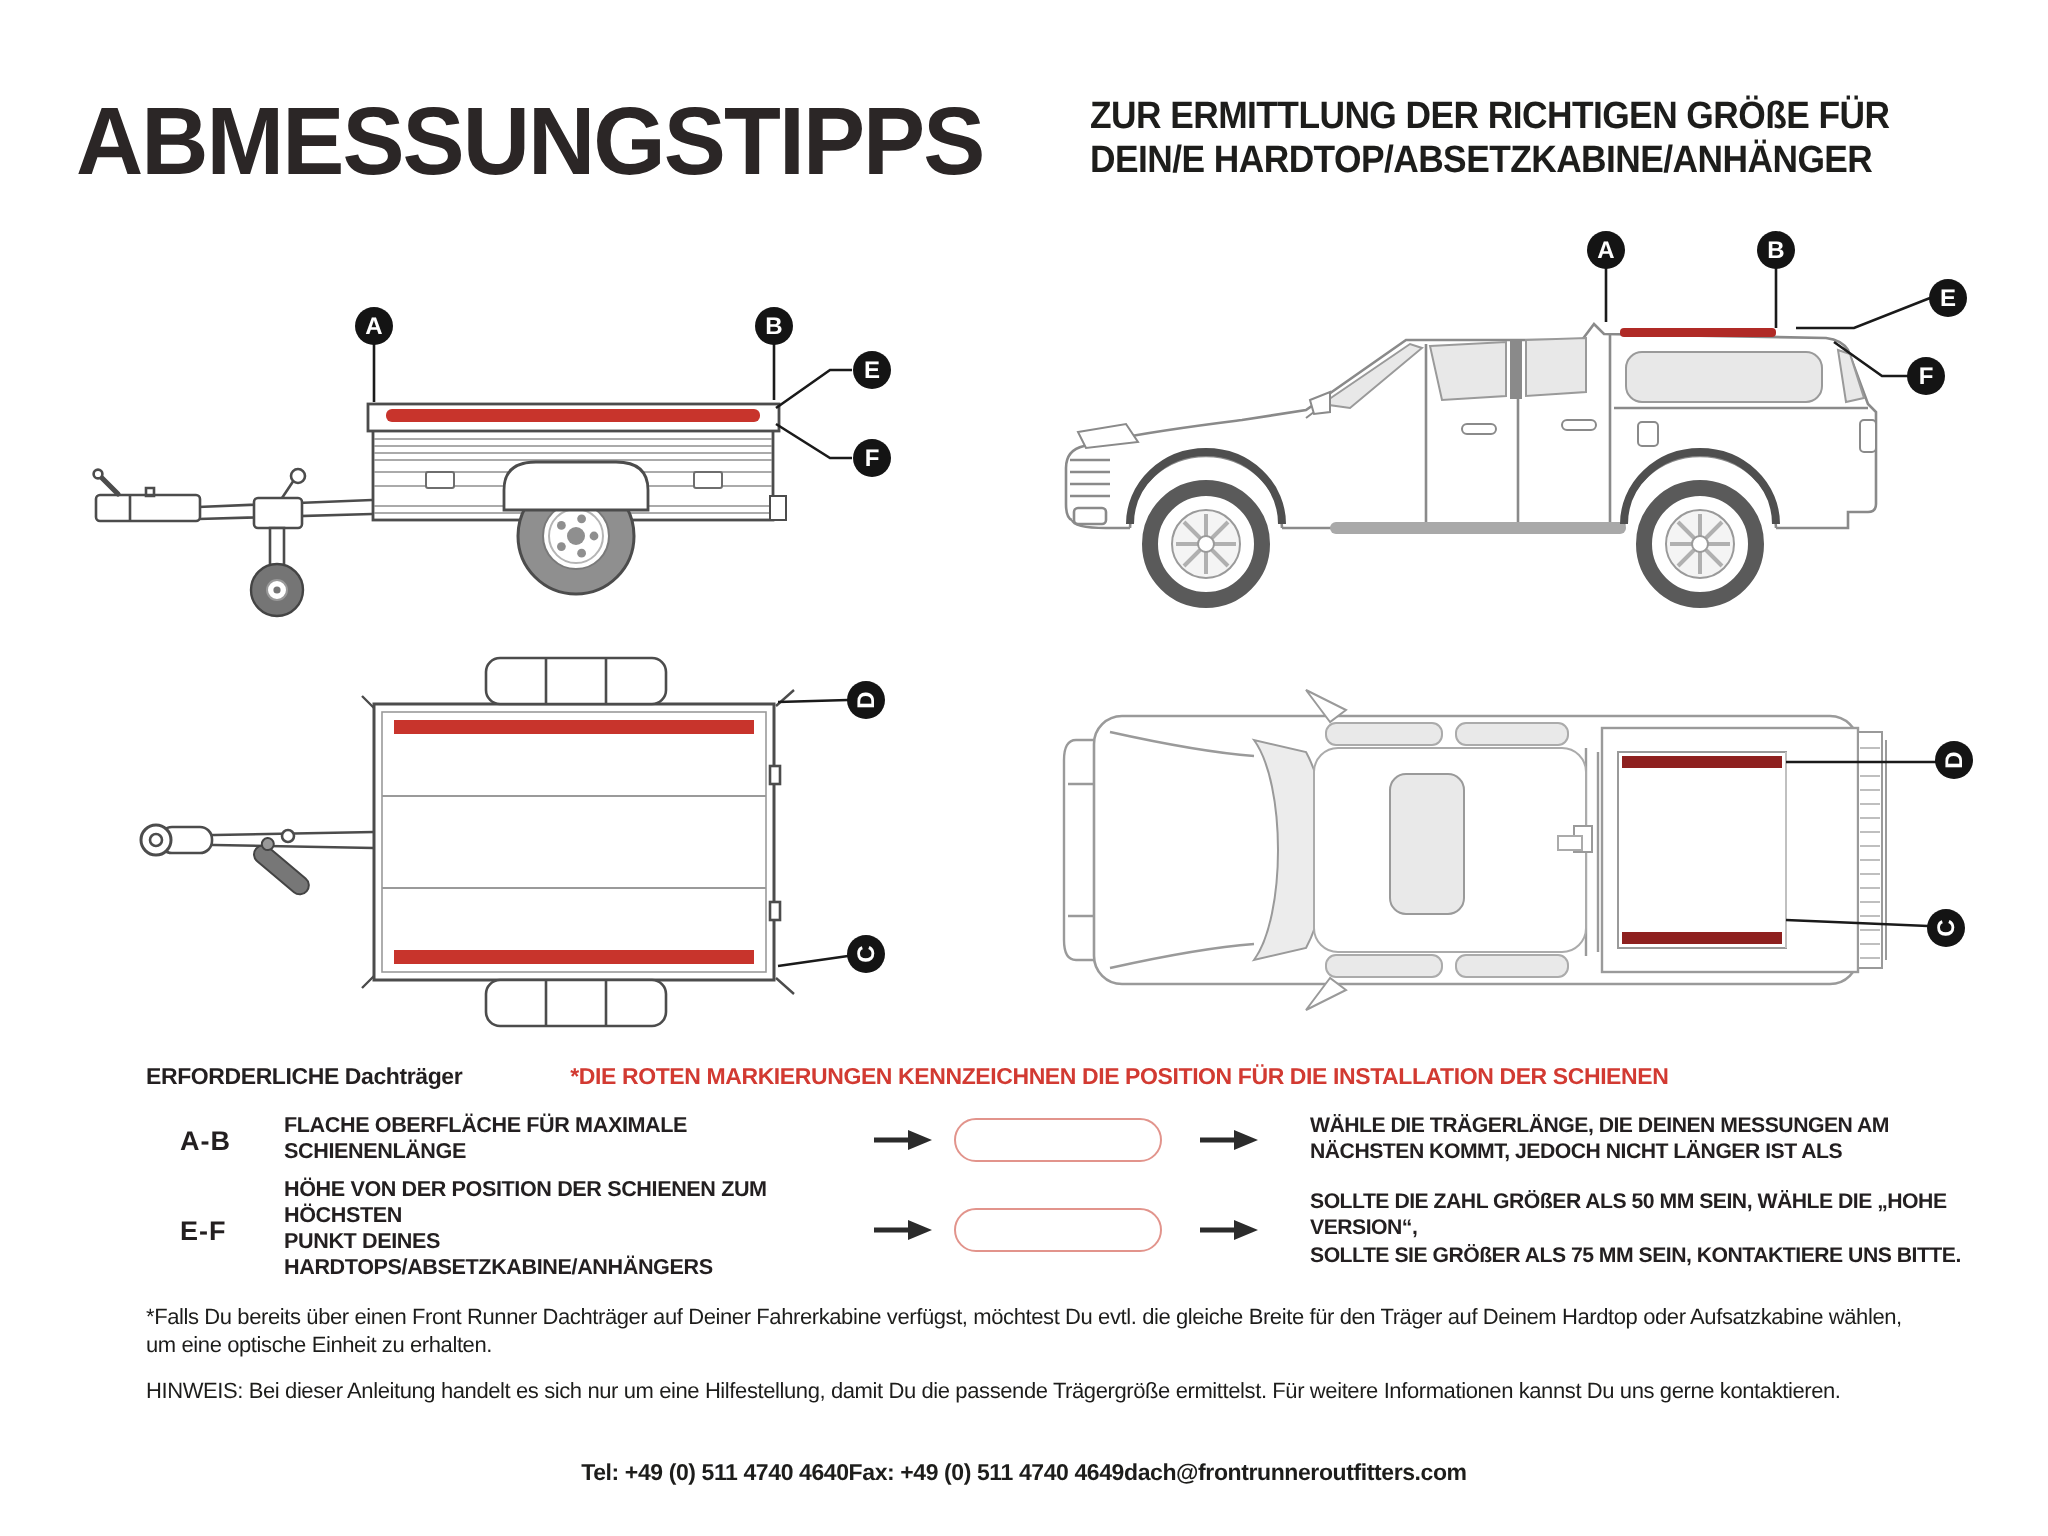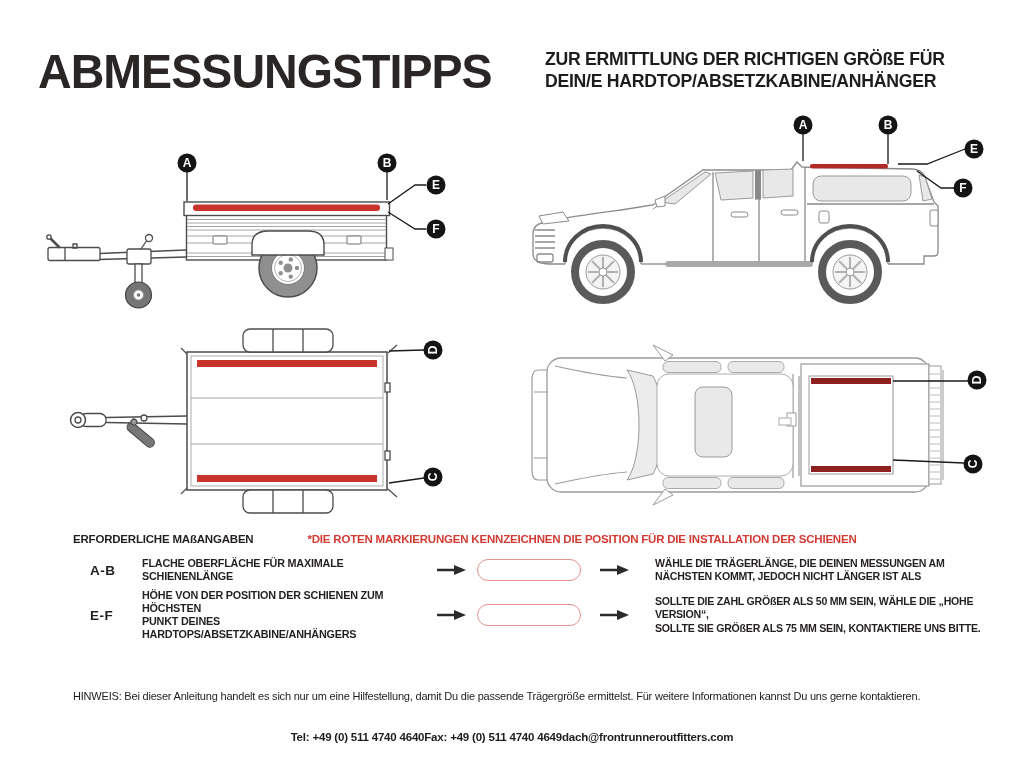--- a/index.html
+++ b/index.html
@@ -275,21 +275,21 @@
         <circle cx="452" cy="50" r="9.5" fill="#141414"></circle>
       <text class="mletter" x="452" y="50" dy="4.2" transform="rotate(-90 452 50)">D</text>
       </g>
     <g>
         <circle cx="448" cy="134" r="9.5" fill="#141414"></circle>
       <text class="mletter" x="448" y="134" dy="4.2" transform="rotate(-90 448 134)">C</text>
       </g>
   </svg>
 
   <div class="abs meas-head">
-    <span class="black">ERFORDERLICHE MAßANGABEN</span>
+    <span class="black">ERFORDERLICHE Dachträger</span>
     <span class="red">*DIE ROTEN MARKIERUNGEN KENNZEICHNEN DIE POSITION FÜR DIE INSTALLATION DER SCHIENEN</span>
   </div>
 
   <div class="abs rows">
 
     <div class="mrow">
       <div class="code">A-B</div>
       <div class="label ws-pre">FLACHE OBERFLÄCHE FÜR MAXIMALE SCHIENENLÄNGE</div>
       <div class="arrow-cell">
           <svg width="30" height="10" viewBox="0 0 30 10">
@@ -320,20 +320,22 @@
       <div class="arrow-cell" style="justify-content:center;">
           <svg width="30" height="10" viewBox="0 0 30 10">
             <path d="M0 3.8 H18 V6.2 H0 Z M17 0 L29 5 L17 10 Z" fill="#2b2b2b"></path>
           </svg>
         </div>
       <div class="result ws-pre">SOLLTE DIE ZAHL GRÖßER ALS 50 MM SEIN, WÄHLE DIE „HOHE VERSION“,
 SOLLTE SIE GRÖßER ALS 75 MM SEIN, KONTAKTIERE UNS BITTE.</div>
     </div>
   </div>
 
+  <div class="abs footnote1 ws-pre">*Falls Du bereits über einen Front Runner Dachträger auf Deiner Fahrerkabine verfügst, möchtest Du evtl. die gleiche Breite für den Träger auf Deinem Hardtop oder Aufsatzkabine wählen,
+um eine optische Einheit zu erhalten.</div>
   <div class="abs hinweis">HINWEIS: Bei dieser Anleitung handelt es sich nur um eine Hilfestellung, damit Du die passende Trägergröße ermittelst. Für weitere Informationen kannst Du uns gerne kontaktieren.</div>
 
   <div class="abs contact">
     <span>Tel: +49 (0) 511 4740 4640</span>
     <span>Fax: +49 (0) 511 4740 4649</span>
     <span>dach@frontrunneroutfitters.com</span>
   </div>
 
 </div>
 

